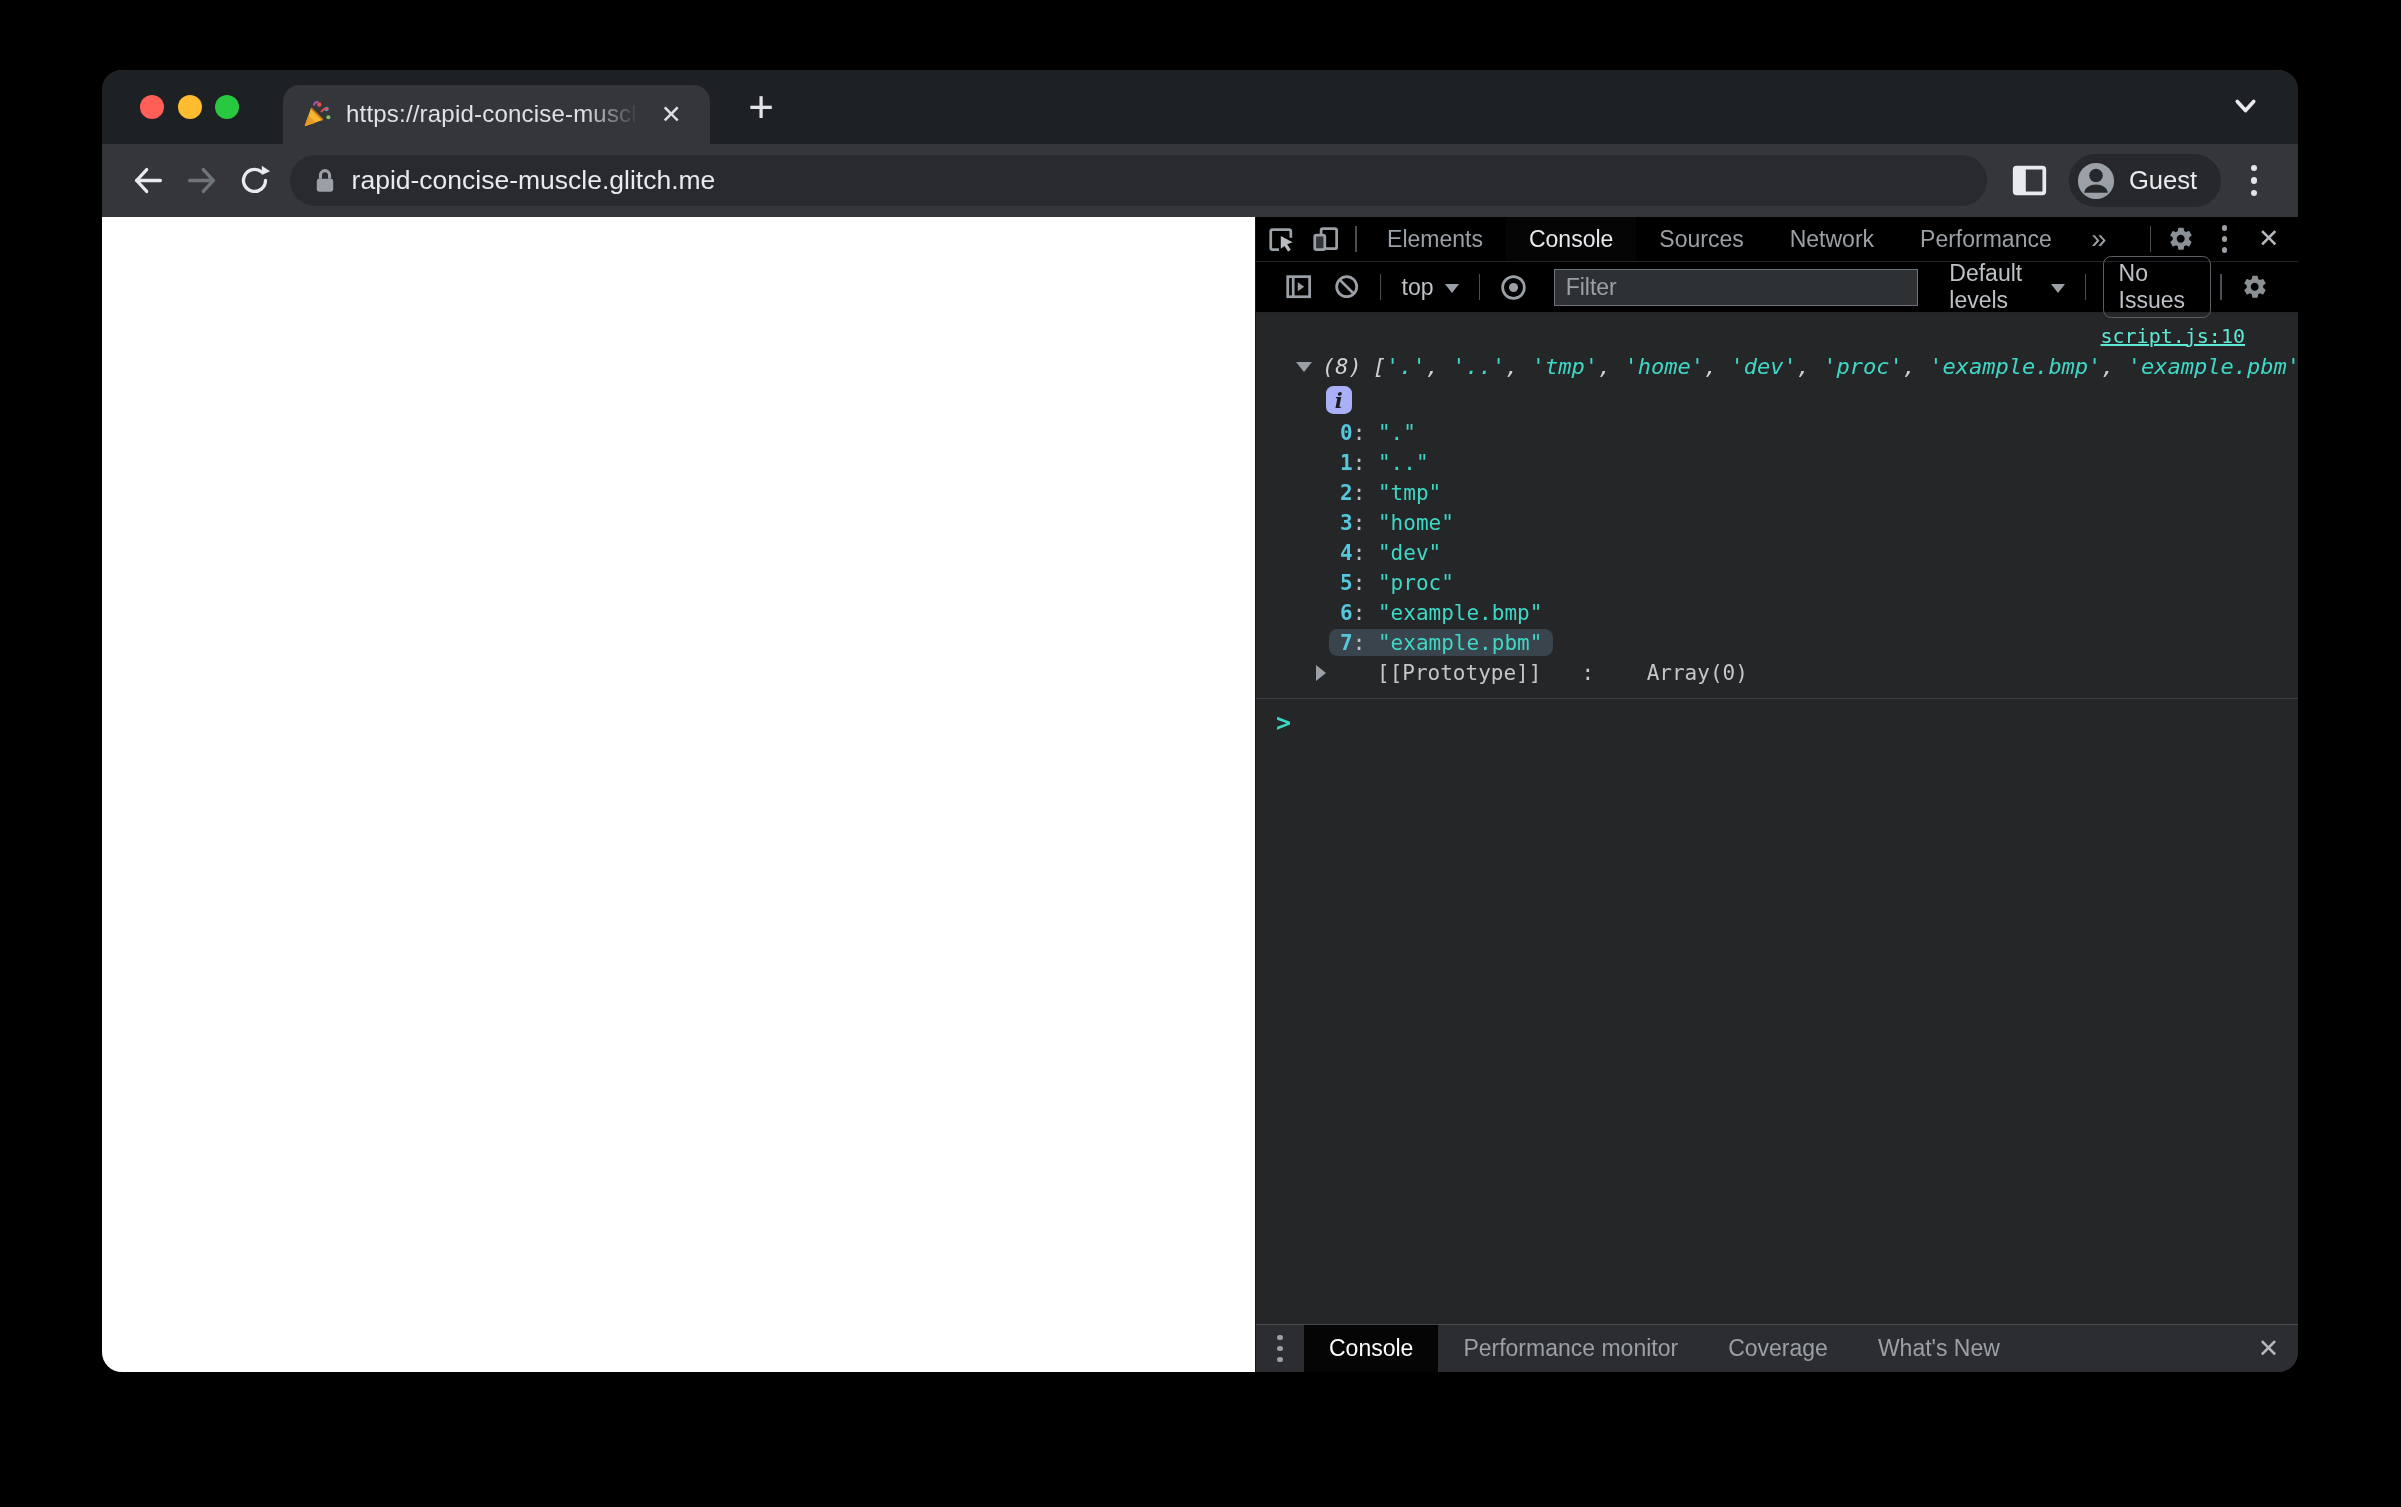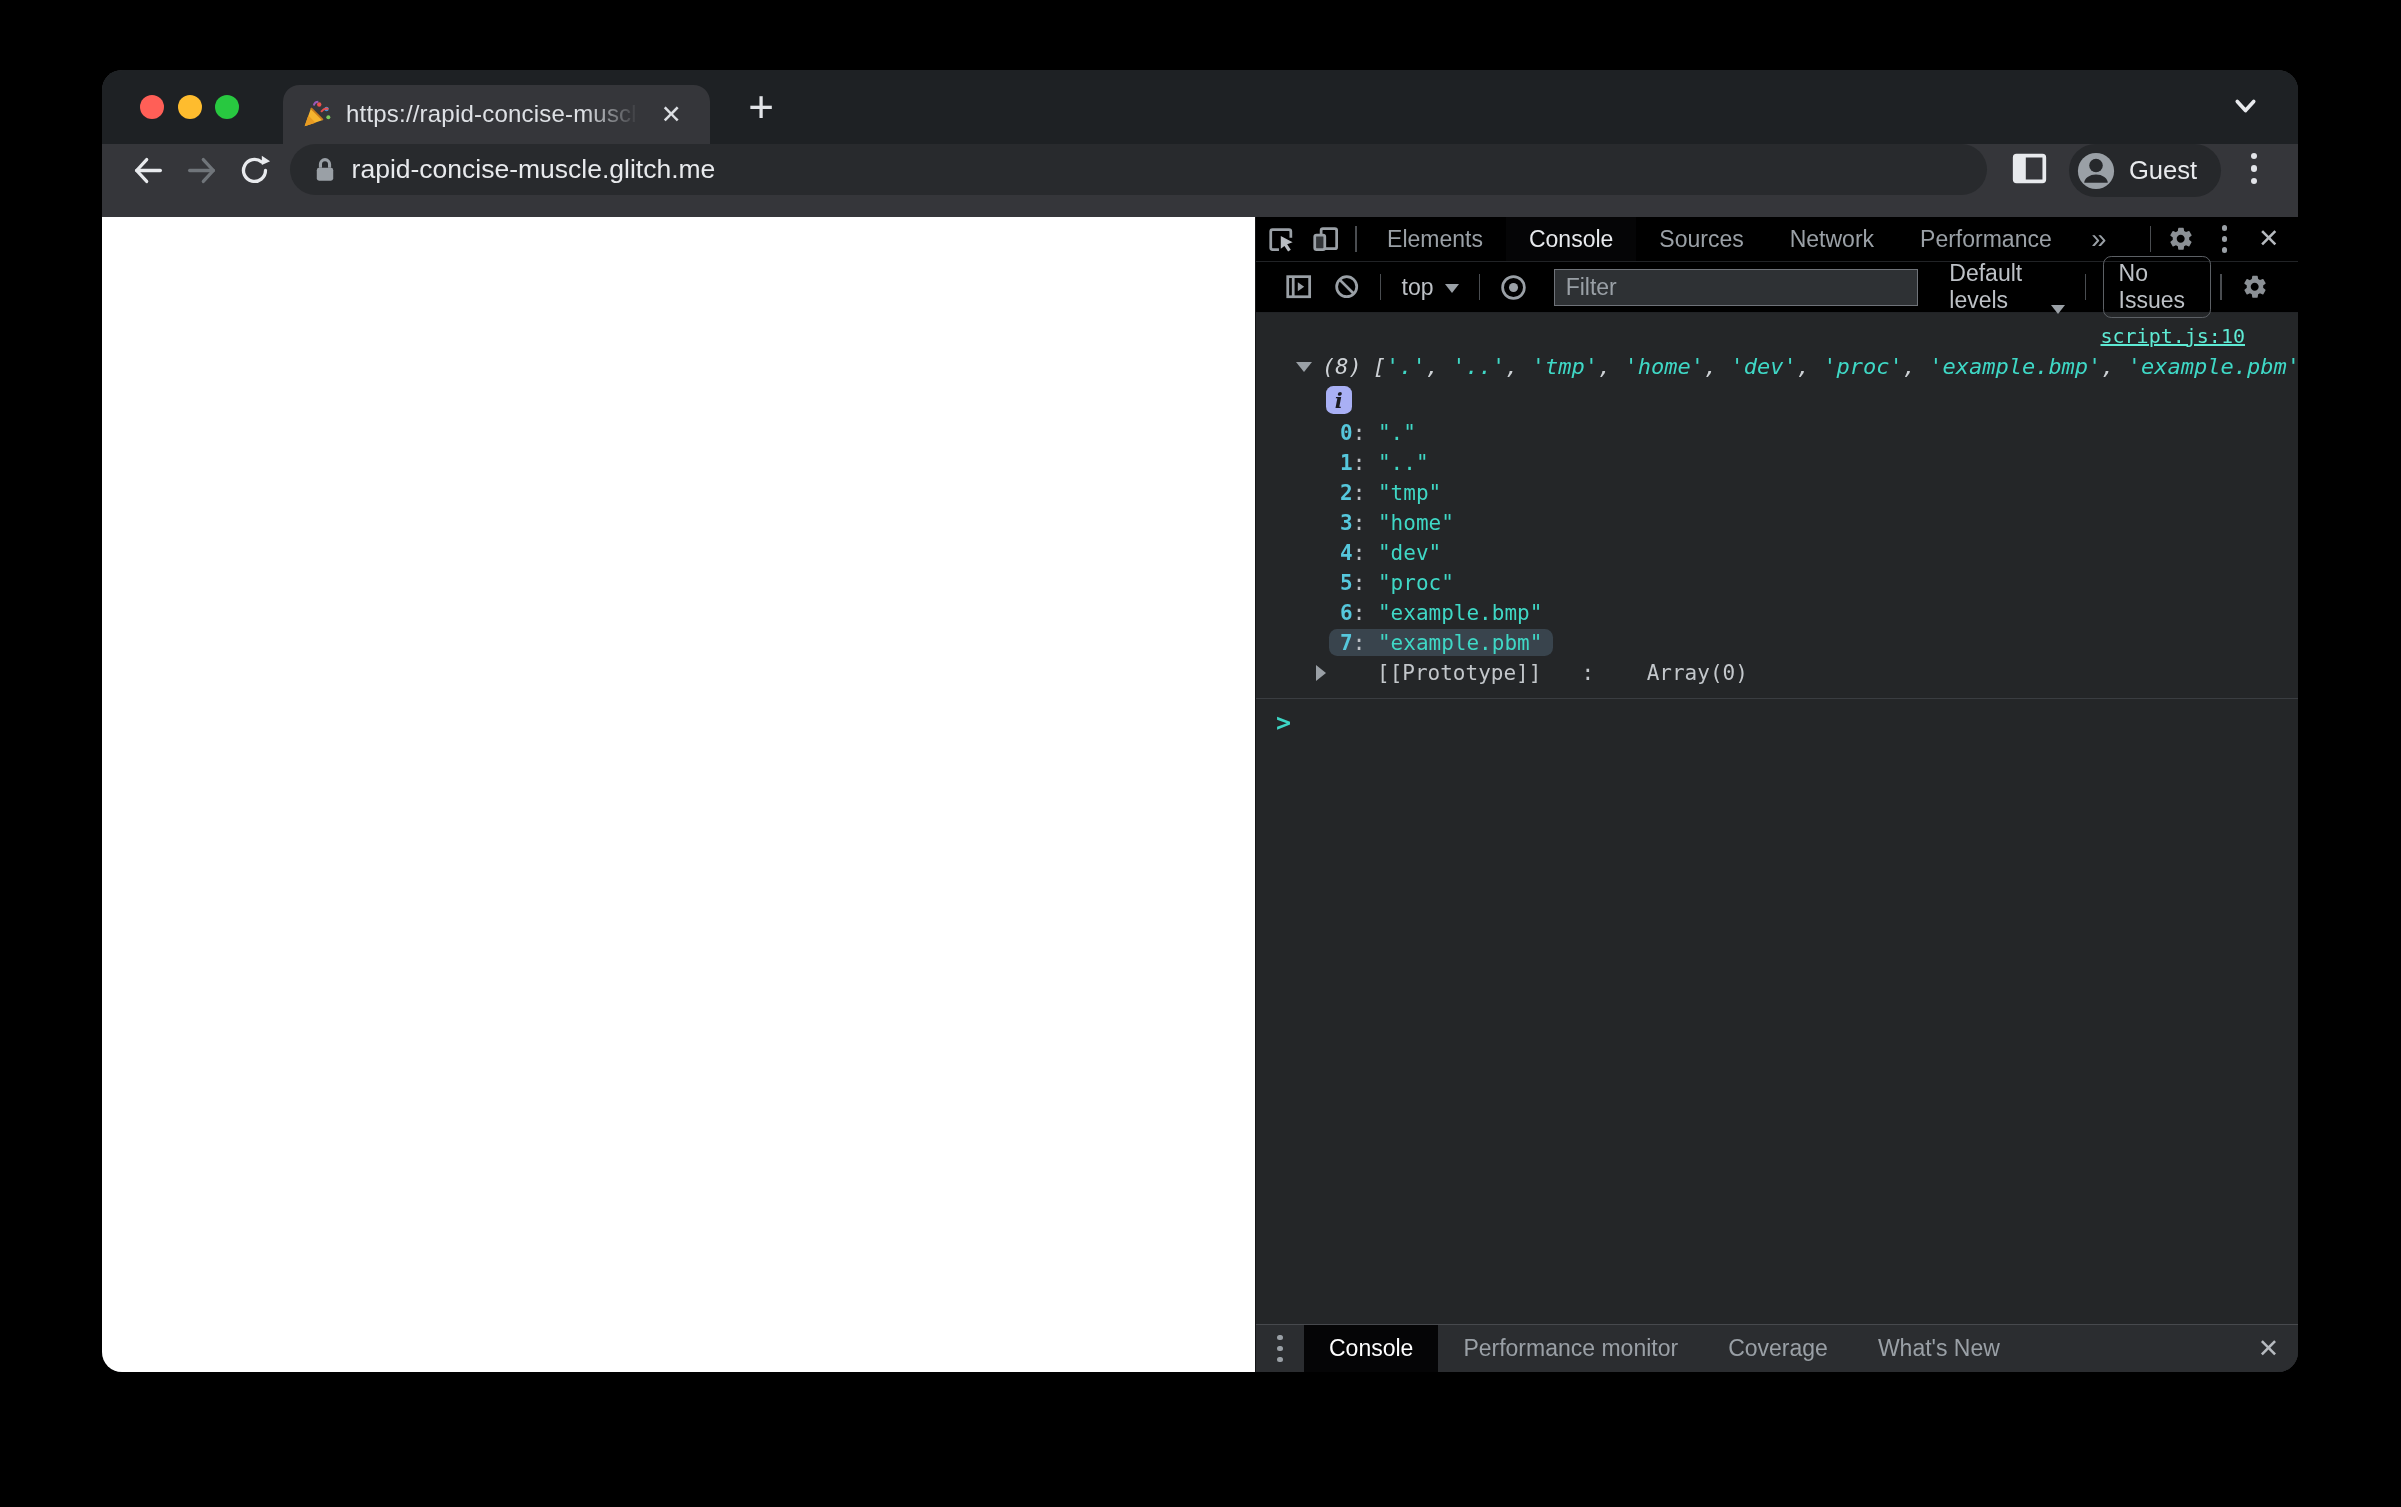--- a/index.html
+++ b/index.html
@@ -24,21 +24,21 @@
   .tab-title { font-size:24px; color:#DEE1E5; letter-spacing:0.2px; }
   .tab-fade { position:absolute; right:0; top:0; bottom:0; width:64px;
               background:linear-gradient(90deg, rgba(53,54,58,0), #35363A 85%); }
   .tab-close { margin-left:12.8px; font-size:25px; color:#DDE0E4; line-height:1; }
 
   .newtab { position:absolute; left:627px; top:0; height:74px; width:64px; display:flex;
             align-items:center; justify-content:center; color:#E2E4E8; font-size:44px; font-weight:300; }
   .strip-chevron { position:absolute; right:37px; top:24px; }
 
   
-  .toolbar { height:73px; background:#35363A; display:flex; align-items:flex-start;
+  .toolbar { height:73px; background:#35363A; display:flex; align-items:center;
              padding:0 24px 0 20px; flex:none; }
   .navbtn { width:53px; height:53px; display:flex; align-items:center; justify-content:center; flex:none; }
   .urlpill { flex:1; height:51px; border-radius:25.6px; background:#282A2D; display:flex;
              align-items:center; padding:0 24px; margin:0 18.3px 0 9.1px; }
   .url-text { font-size:26.5px; color:#E8EAED; margin-left:15.5px; }
   .sidepanel-btn { width:49px; height:49px; display:flex; align-items:center; justify-content:center; }
   .guestpill { height:53px; border-radius:26.5px; background:#26282B; display:flex; align-items:center;
                padding:0 24px 0 8.2px; margin:0 12.8px 0 14.6px; }
   .guest-label { font-size:25.6px; color:#E8EAED; margin-left:13.7px; }
   .menu3 { width:40px; height:49px; display:flex; flex-direction:column; align-items:center;
@@ -65,21 +65,21 @@
   .xglyph { font-size:25.6px; color:#B6BABF; line-height:1; }
 
   .dt-toolbar { height:51px; padding:0 21px; gap:3.7px; }
   .ctx-label { font-size:23px; color:#BDC1C6; margin:0 5.5px 0 9.1px; }
   .caret-down { width:0; height:0; border-left:7.3px solid transparent; border-right:7.3px solid transparent;
                 border-top:9.1px solid #9AA0A6; margin:3.7px 9.1px 0 1.8px; }
   .filter-input { width:477px; height:37px; background:#2E3134; border:1.8px solid #6F7379;
                   color:#C7CBD0; font-size:23px; padding:0 11px; margin-left:14.6px; outline:none;
                   font-family:"Liberation Sans",sans-serif; }
   .filter-input::placeholder { color:#9AA0A6; }
-  .levels { display:flex; align-items:flex-end; margin-left:18.3px; }
+  .levels { display:flex; align-items:center; margin-left:18.3px; }
   .no-issues { border:1.8px solid #5C6065; border-radius:8.2px; padding:2.7px 14.6px; font-size:23px;
                color:#BDC1C6; margin:0 5.5px; }
 
   
   .dt-console { flex:1; min-height:0; font-family:"DejaVu Sans Mono", monospace; position:relative; }
   .src-row { text-align:right; padding:11px 53px 0 0; font-size:20px; line-height:25.6px; }
   .src-link { color:#5eead4; text-decoration:underline; }
   .preview-row { position:relative; padding-left:66px; font-size:22px; line-height:33px;
                  font-style:italic; color:#CDD1D5; white-space:nowrap; }
   .tri-down { position:absolute; left:40px; top:12.8px; width:0; height:0;

